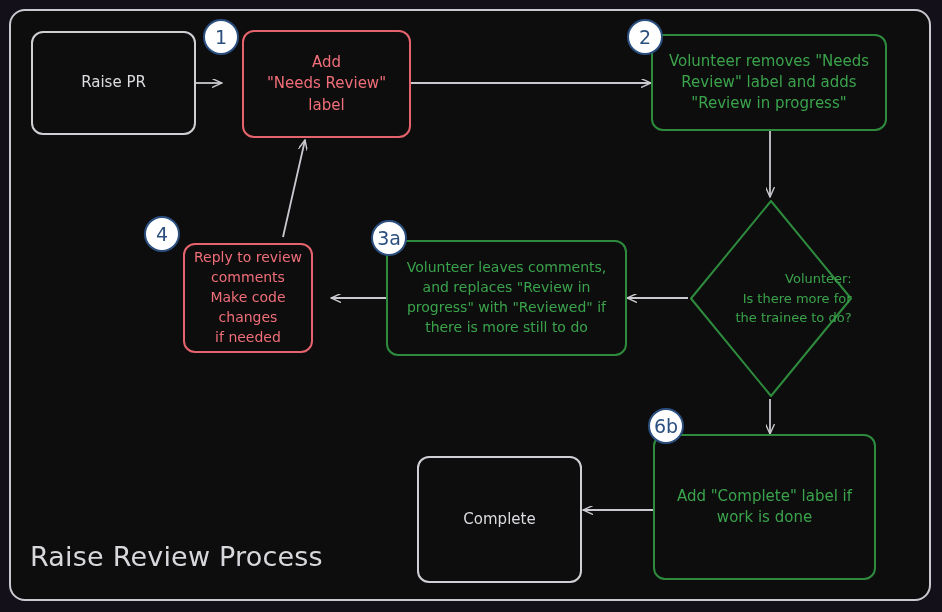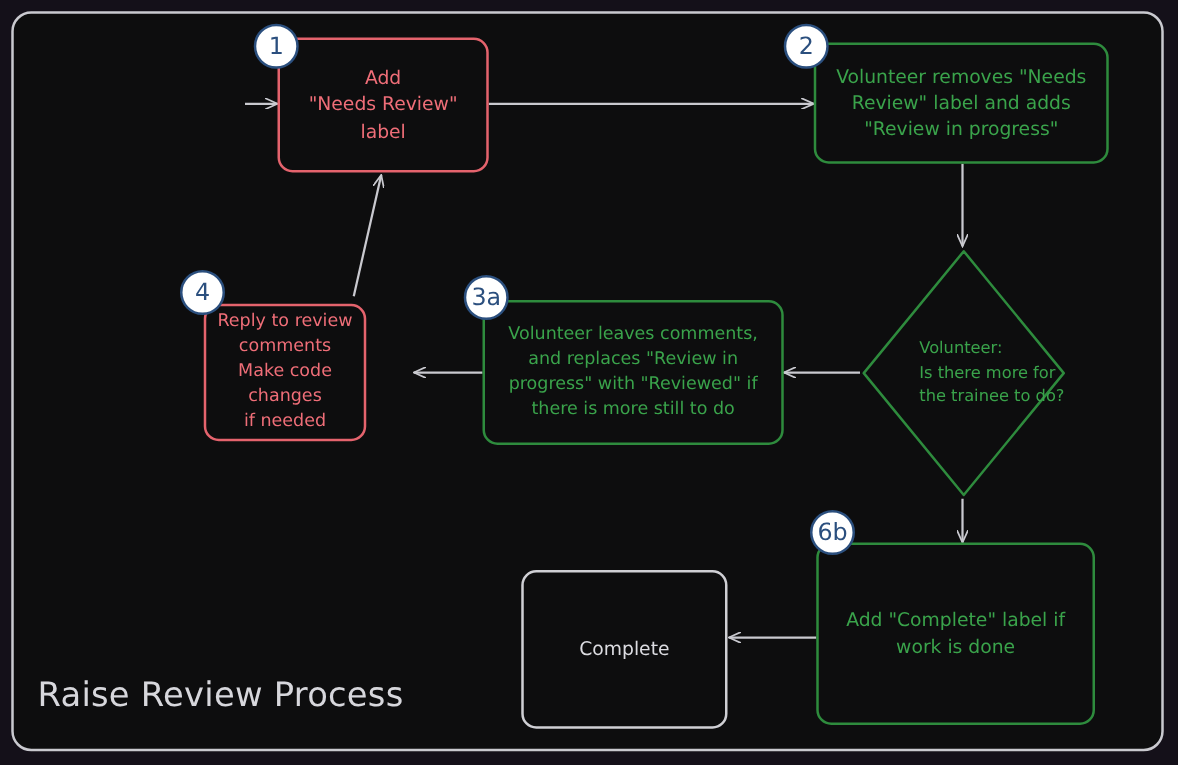--- a/index.html
+++ b/index.html
@@ -56,39 +56,39 @@
     border-radius: 12px;
     background: #0d0d0e;
     display: flex;
     align-items: center;
     justify-content: center;
     text-align: center;
     line-height: 1.42;
   }
   .node .node-label { display: block; white-space: pre-line; padding: 0 8px; }
   .node.neutral { border: 2px solid #cfcfd4; color: #dcdce1; font-size: 15px; }
-  .node.red     { border: 2px solid #e4636d; color: #ef6e78; font-size: 15px; }
+  .node.red     { border: 2px solid #e4636d; color: #ef6e78; font-size: 15px; margin-left: 20px; }
   .node.green   { border: 2px solid #2e8b3d; color: #3aa34b; font-size: 15px; }
 
   
   .diamond-wrap {
     position: absolute;
     display: flex;
     align-items: center;
     justify-content: center;
   }
   .diamond-shape {
     position: absolute;
     left: 0; top: 0;
     width: 100%; height: 100%;
   }
   .diamond-text {
     position: relative;
     z-index: 2;
-    text-align: left;
+    text-align: right;
     color: #3aa34b;
     font-size: 13px;
     line-height: 1.5;
     white-space: pre-line;
     margin-left: 45px;
   }
 
   
   .badge {
     position: absolute;
@@ -124,20 +124,23 @@
       <path d="M391,83 L651,83"></path>
       <path d="M770,131 L770,197"></path>
       <path d="M688,298 L627,298"></path>
       <path d="M770,399 L770,434"></path>
       <path d="M386,298 L331,298"></path>
       <path d="M283,237 L305,140"></path>
       <path d="M653,510 L583,510"></path>
     </g>
   </svg>
 
+  <div class="node neutral" style="left:31px; top:31px; width:165px; height:104px;">
+    <span class="node-label">Raise PR</span>
+  </div>
 
   <div class="node red" style="left:222px; top:30px; width:169px; height:108px;">
     <span class="node-label">Add
 "Needs Review"
 label</span>
   </div>
   <div class="badge" style="left:203px; top:19px;">
     <span>1</span>
   </div>
 

